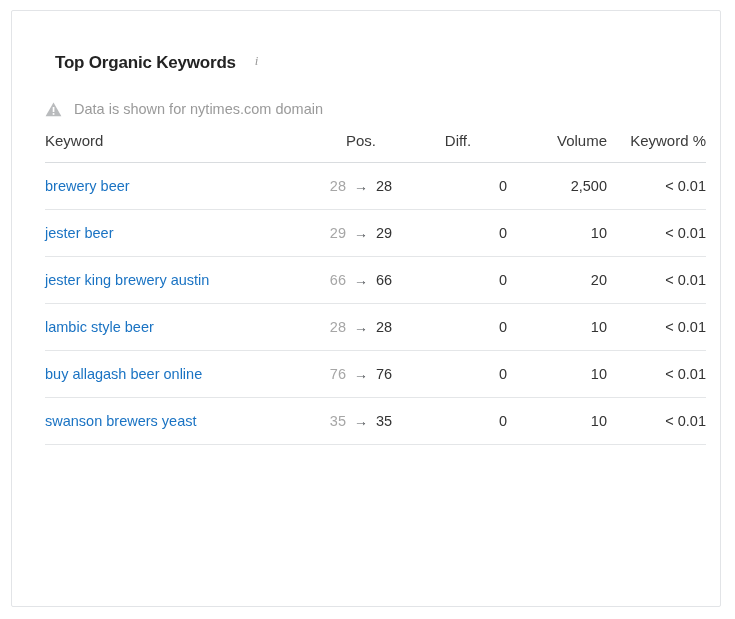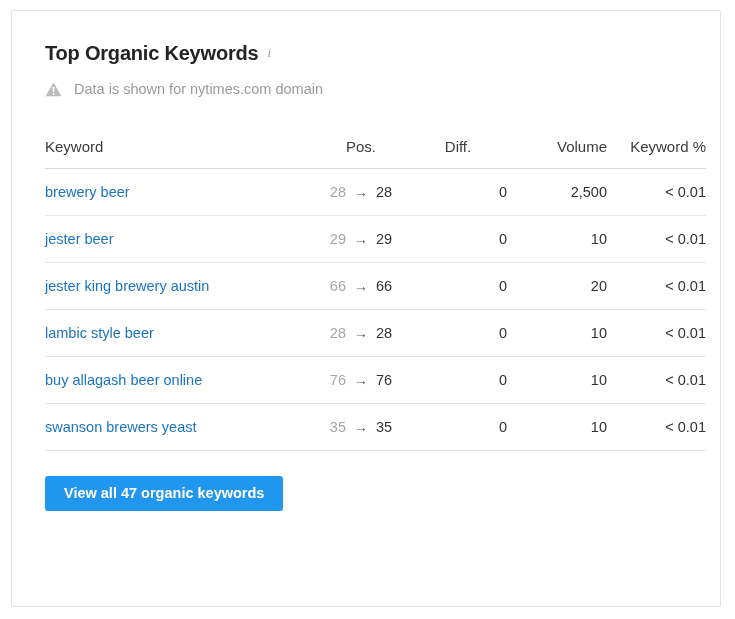--- a/index.html
+++ b/index.html
@@ -32,26 +32,26 @@
   }
 
   .title-row {
     display: flex;
     align-items: baseline;
     margin: 0;
     padding: 0;
   }
 
   .page-title {
-    font-size: 20px;
+    font-size: 17px;
     font-weight: bold;
     color: #232323;
     letter-spacing: -0.2px;
     line-height: 28px;
-    margin: 0;
+    margin: 10px;
   }
 
   .info-icon {
     margin-left: 9px;
     font-style: italic;
     font-family: "Liberation Serif", serif;
     font-size: 13px;
     color: #9b9b9b;
     position: relative;
     top: -3px;
@@ -72,21 +72,21 @@
   }
 
   .notice-text {
     margin-left: 12px;
     font-size: 14.5px;
     color: #9a9a9a;
     line-height: 18px;
   }
 
   table.kw-table {
-    margin-top: 40px;
+    margin-top: 14px;
     width: 661px;
     border-collapse: collapse;
     table-layout: fixed;
   }
 
   table.kw-table th {
     font-size: 15px;
     font-weight: normal;
     color: #3b3b3b;
     padding: 0 0 13px 0;
@@ -228,16 +228,15 @@
           <tr>
             <td class="cell-keyword"><a href="#">swanson brewers yeast</a></td>
             <td class="cell-pos"><span class="pos-old">35</span><span class="pos-arrow">→</span><span class="pos-new">35</span></td>
             <td class="cell-diff">0</td>
             <td class="cell-volume">10</td>
             <td class="cell-traffic">&lt; 0.01</td>
           </tr>
         </tbody>
     </table>
 
-    <button class="view-all-btn">View all 47 organic keywords</button>
 
   </div>
 </div>
 
 </body></html>

